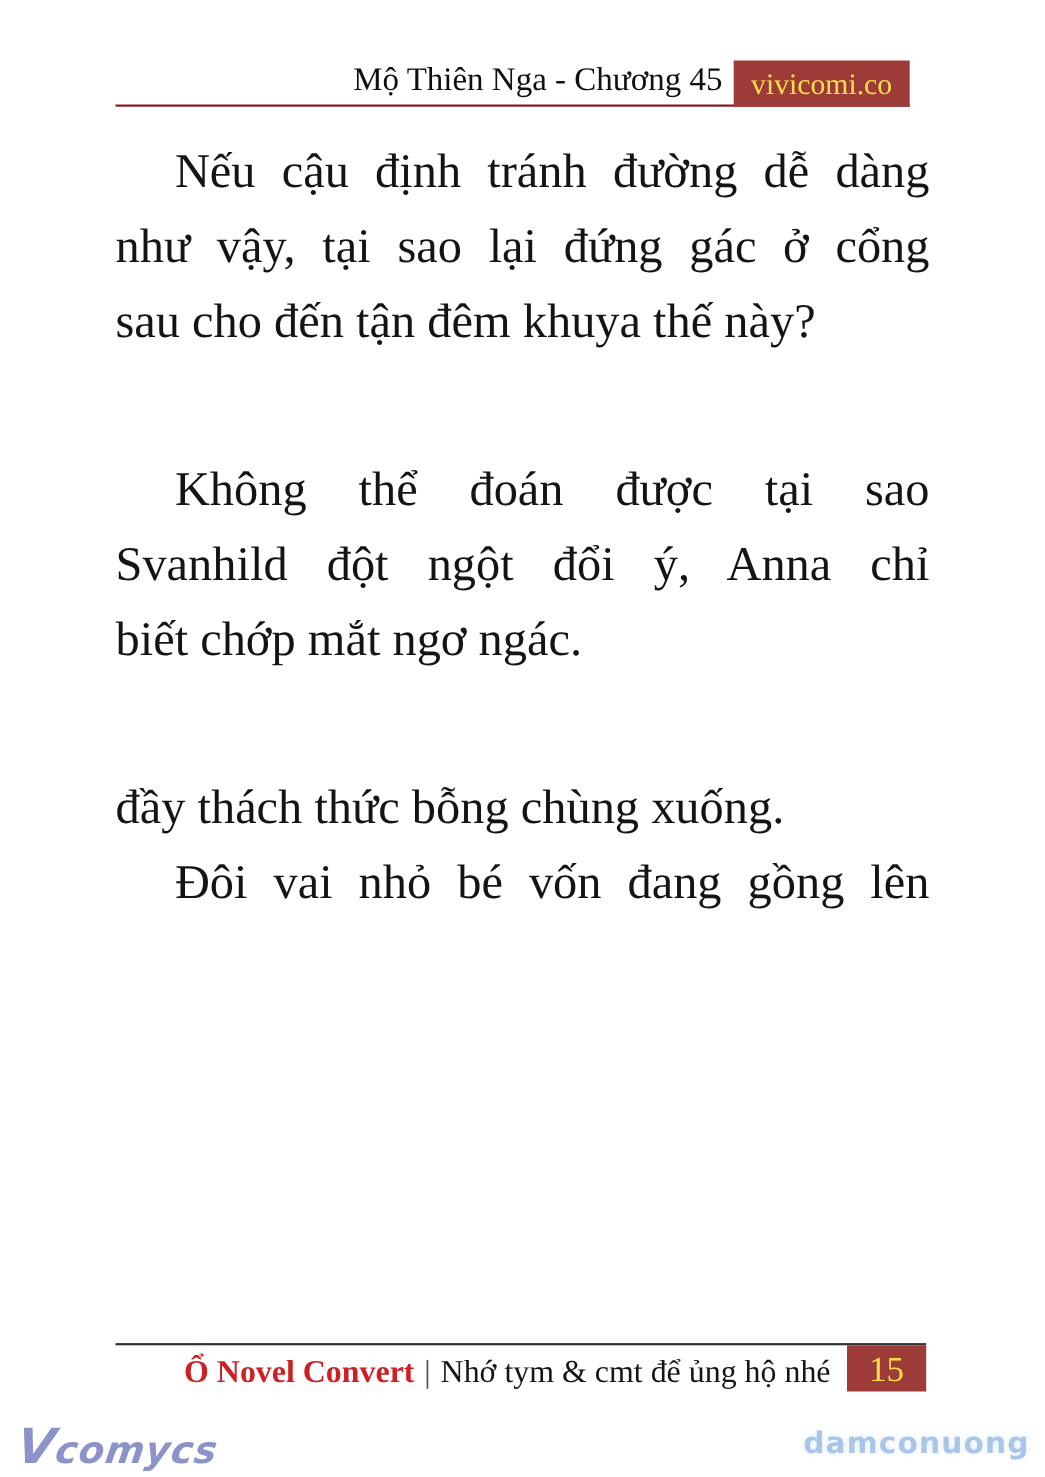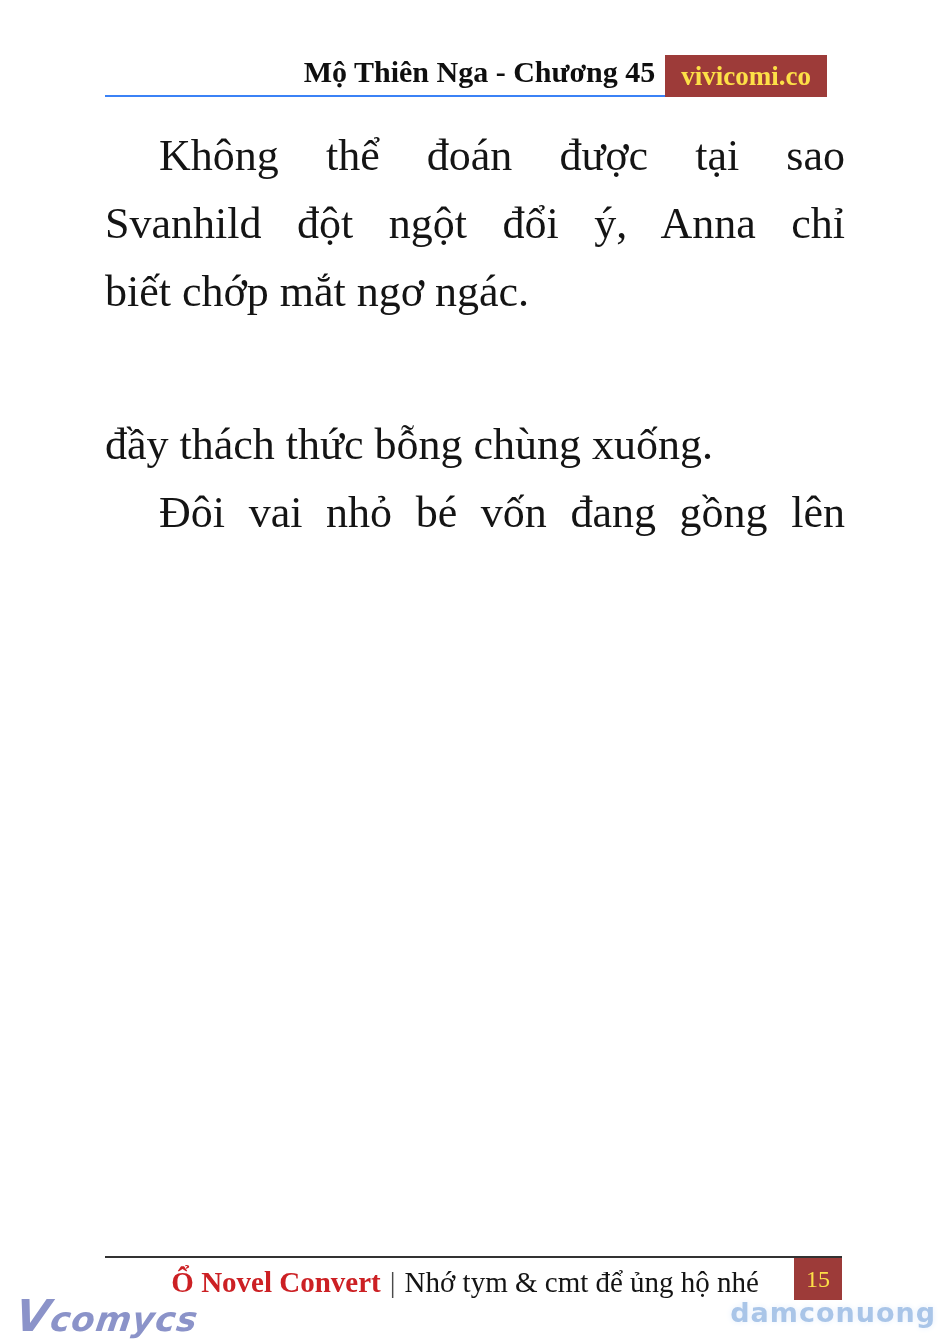--- a/index.html
+++ b/index.html
@@ -7,23 +7,22 @@
     position:relative;
     width:950px; height:1343px;
     background:#ffffff;
     overflow:hidden;
     font-family:"Liberation Serif", serif;
   }
 
   
   .header {
     position:absolute; left:105px; top:55px; width:722px;
-    display:flex; align-items:center; justify-content:flex-end;
-    border-bottom:2px solid #3b82f6;
-    font-weight:bold;
+    display:flex; align-items:flex-end; justify-content:flex-end;
+    border-bottom:2px solid #7f1d1d;
   }
   .header-title {
     font-size:30px; color:#0f0f0f; line-height:1;
     padding:0 10px 7px 0; white-space:nowrap;
   }
   .badge {
     background:#9d3b39; color:#fde047;
     font-family:"Liberation Serif", serif;
     height:42px; line-height:42px;
     text-align:center; white-space:nowrap;
@@ -35,32 +34,32 @@
     position:absolute; left:105px; top:122px; width:740px;
     font-size:44px; line-height:68px; color:#141414;
   }
   .paragraph { margin:0 0 85px 0; }
   .text-line { text-align:justify; text-align-last:justify; }
   .text-line.first { text-indent:54px; }
   .text-line.last { text-align-last:left; }
 
   
   .footer {
-    position:absolute; left:105px; top:1256px; width:737px;
+    position:absolute; left:105px; top:1221px; width:737px;
     border-top:2px solid #323232;
-    display:flex; align-items:flex-start; justify-content:flex-end;gap:20px;
+    display:flex; align-items:flex-start; justify-content:flex-end;
   }
   .footer-textline {
     padding:7px 0 0 0; white-space:nowrap;
     font-size:29px; line-height:1.2;
   }
   .footer-brand { color:#cc2024; font-weight:bold; }
   .footer-divider { color:#4a4a4a; padding:0 9px; }
   .footer-message { color:#141414; }
-  .footer-badge { font-size:24px; width:48px; margin-left:15px; }
+  .footer-badge { font-size:32px; width:72px; margin-left:15px; }
 
   
   .wm-left {
     position:absolute; left:16px; top:1290px;
     font-family:"DejaVu Sans", sans-serif;
     font-style:italic; font-weight:bold;
     font-size:34px; letter-spacing:1px;
     color:#8b93c9;
     transform:skewX(-8deg);
   }
@@ -79,20 +78,25 @@
 
 <div class="page">
 
   <header class="header">
     <span class="header-title">Mộ Thiên Nga - Chương 45</span>
     <span class="badge header-badge">vivicomi.co</span>
   </header>
 
   <main class="chapter-text">
       <div class="paragraph">
+        <div class="text-line first">Nếu cậu định tránh đường dễ dàng</div>
+        <div class="text-line">như vậy, tại sao lại đứng gác ở cổng</div>
+        <div class="text-line last">sau cho đến tận đêm khuya thế này?</div>
+      </div>
+      <div class="paragraph">
         <div class="text-line first">Không thể đoán được tại sao</div>
         <div class="text-line">Svanhild đột ngột đổi ý, Anna chỉ</div>
         <div class="text-line last">biết chớp mắt ngơ ngác.</div>
       </div>
       <div class="paragraph">
         <div class="text-line last">đầy thách thức bỗng chùng xuống.</div>
         <div class="text-line first">Đôi vai nhỏ bé vốn đang gồng lên</div>
       </div>
     </main>
 

